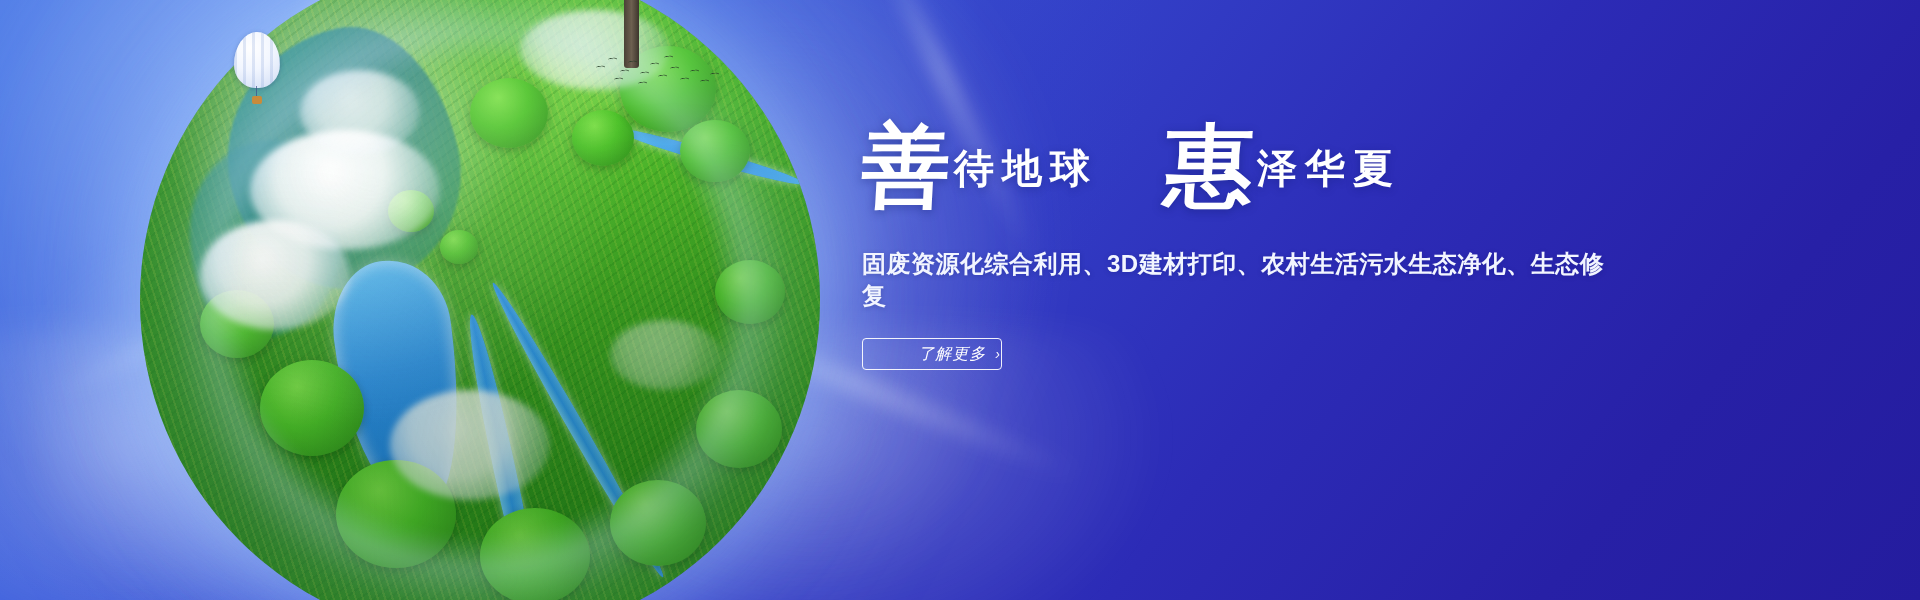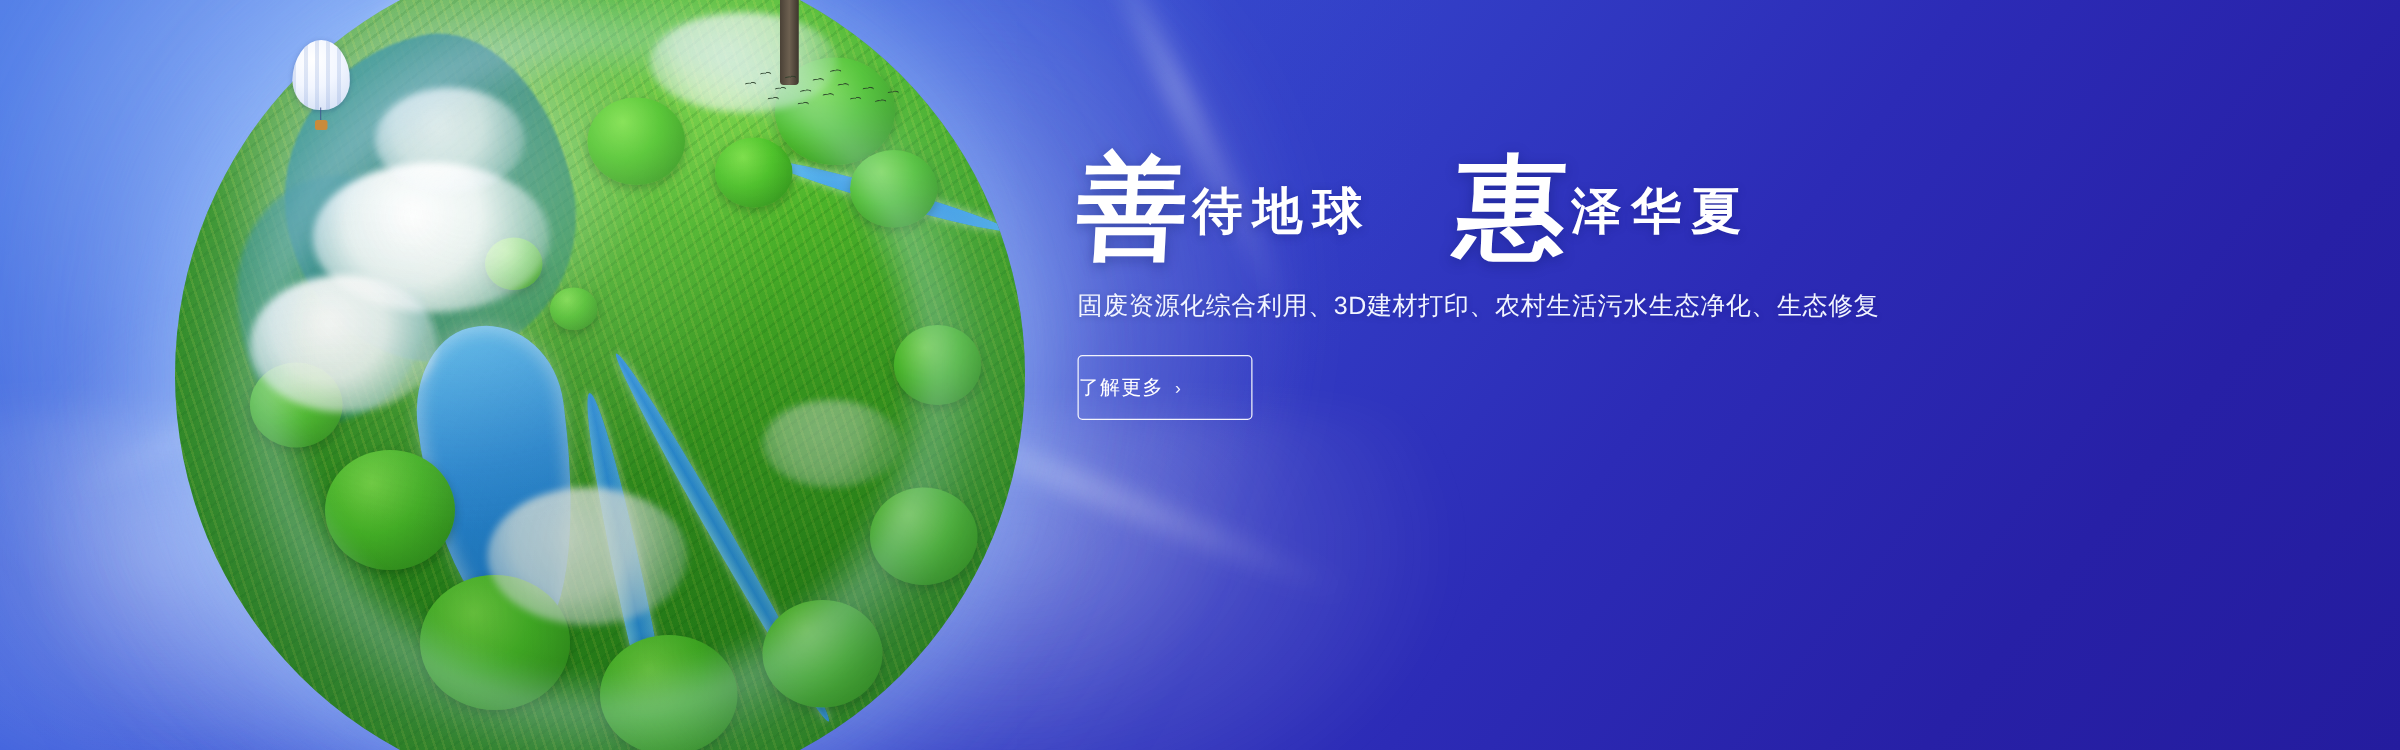--- a/index.html
+++ b/index.html
@@ -142,29 +142,30 @@
     transform:translateY(-8px);
     text-shadow:0 2px 8px rgba(10,20,90,.30);
   }
   .hl-gap { display:inline-block; width:58px; }
 
   .subtitle {
     margin-top:22px; font-size:27px; letter-spacing:9px; font-weight:400;
     color:#ffffff; text-shadow:0 1px 6px rgba(10,20,90,.28);
   }
   .desc {
-    margin-top:19px; font-size:20px; letter-spacing:0.5px; font-weight:400;
+    margin-top:36px; font-size:24px; letter-spacing:0.5px; font-weight:700;
     color:#f2f5ff; text-shadow:0 1px 5px rgba(10,20,90,.25);
   }
   .cta {
-    margin-top:26px; display:inline-flex; align-items:center; justify-content:flex-start;
-    gap:9px; width:140px; height:52px; border:1px solid rgba(255,255,255,.92);
+    margin-top:26px; display:inline-flex; align-items:center; justify-content:flex-end;
+    gap:9px; width:140px; height:32px; border:1px solid rgba(255,255,255,.92);
     border-radius:4px; background:transparent; color:#fff;
     font-size:16px; letter-spacing:1px; cursor:pointer;
     font-family:"Liberation Sans", sans-serif;
+    font-style:italic;
   }
   .cta .chev { font-size:14px; opacity:.95; }
 </style>
 </head>
 <body>
 
 <div class="banner">
 
   <div class="cloudveil cv1"></div>
   <div class="cloudveil cv2"></div>

